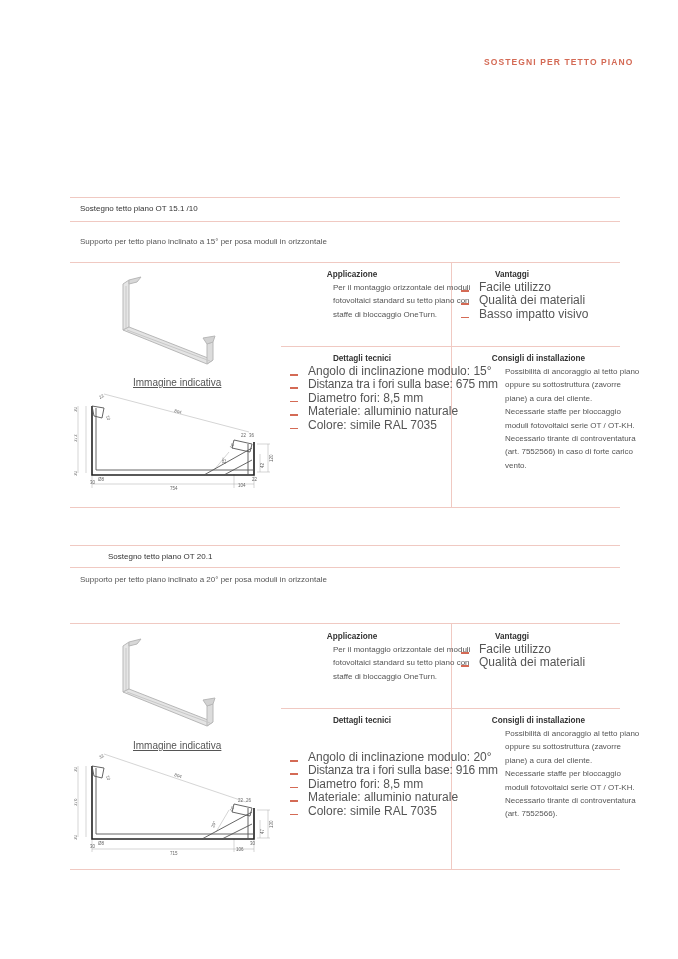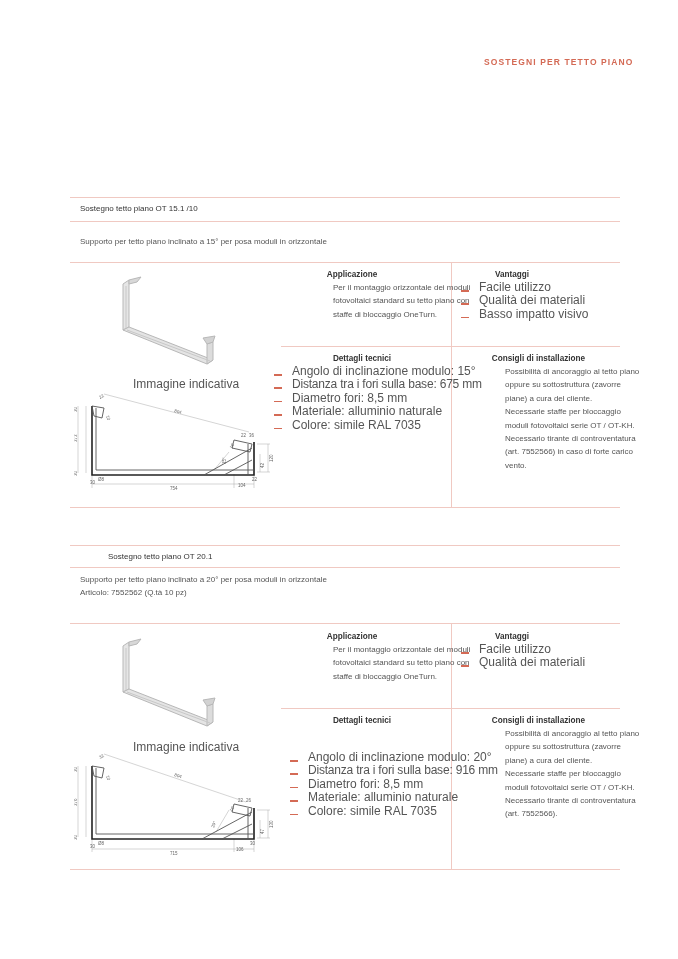--- a/index.html
+++ b/index.html
@@ -33,21 +33,21 @@
     }
     .col-text div { white-space: nowrap; margin-left: 44px; }
 
     .bullet-list { position: absolute; font-size: 12px; line-height: 13.4px; color: #555555; }
     .bullet-item { position: relative; padding-left: 18px; white-space: nowrap; }
     .bullet-dash {
       position: absolute; left: 0; top: 9px; width: 8px; height: 1.6px; background: #d46a55;
     }
 
     .caption {
-      position: absolute; font-size: 12px; color: #555555; white-space: nowrap;
+      position: absolute; font-size: 10px; color: #555555; white-space: nowrap; text-decoration: underline;
     }
 
     .product-image { position: absolute; }
     .drawing { position: absolute; }
   </style>
 </head>
 <body>
 
 <div class="page-header">SOSTEGNI PER TETTO PIANO</div>
 
@@ -132,21 +132,21 @@
   </div>
 
   <div class="col-heading" style="left:460px;width:104px;top:270px;">Vantaggi</div>
   <div class="bullet-list" style="left:461px;top:281px;">
     <div class="bullet-item"><span class="bullet-dash"></span><span>Facile utilizzo</span></div>
     <div class="bullet-item"><span class="bullet-dash"></span><span>Qualità dei materiali</span></div>
     <div class="bullet-item"><span class="bullet-dash"></span><span>Basso impatto visivo</span></div>
   </div>
 
   <div class="col-heading" style="left:290px;width:144px;top:354px;">Dettagli tecnici</div>
-  <div class="bullet-list" style="left:274px;top:365px;">
+  <div class="bullet-list" style="left:290px;top:365px;">
     <div class="bullet-item"><span class="bullet-dash"></span><span>Angolo di inclinazione modulo: 15°</span></div>
     <div class="bullet-item" style="letter-spacing:-0.2px;"><span class="bullet-dash"></span><span>Distanza tra i fori sulla base: 675 mm</span></div>
     <div class="bullet-item"><span class="bullet-dash"></span><span>Diametro fori: 8,5 mm</span></div>
     <div class="bullet-item"><span class="bullet-dash"></span><span>Materiale: alluminio naturale</span></div>
     <div class="bullet-item"><span class="bullet-dash"></span><span>Colore: simile RAL 7035</span></div>
   </div>
 
   <div class="col-heading" style="left:460px;width:157px;top:354px;">Consigli di installazione</div>
   <div class="col-text" style="left:461px;top:365px;">
     <div>Possibilità di ancoraggio al tetto piano</div>
@@ -161,21 +161,20 @@
 
   <div class="hline" style="top:507px;left:70px;width:550px;"></div>
 </div>
 
 <div>
   <div class="hline" style="top:545px;left:70px;width:550px;"></div>
   <div class="product-title" style="top:552px;padding-left:28px;">Sostegno tetto piano OT 20.1</div>
   <div class="hline" style="top:567px;left:70px;width:550px;"></div>
   <div class="product-desc" style="top:574px;">
     <div>Supporto per tetto piano inclinato a 20° per posa moduli in orizzontale</div>
-    <div>Articolo: 7552562 (Q.tà 10 pz)</div>
   </div>
   <div class="hline" style="top:623px;left:70px;width:550px;"></div>
 
   <svg class="product-image" style="left:115px;top:634px;" width="110" height="100" viewBox="0 0 110 100">
     <g fill="none" stroke="#b8b8b8" stroke-width="1">
       <polygon points="8,12 14,8 14,55 8,58" fill="#e6e6e6"></polygon>
       <polygon points="14,8 26,5 22,10 14,12" fill="#d8d8d8"></polygon>
       <polygon points="8,58 14,55 98,88 92,92" fill="#e4e4e4"></polygon>
       <polygon points="92,92 98,88 98,70 92,72" fill="#dcdcdc"></polygon>
       <polygon points="92,72 98,70 100,64 88,66" fill="#d2d2d2"></polygon>

